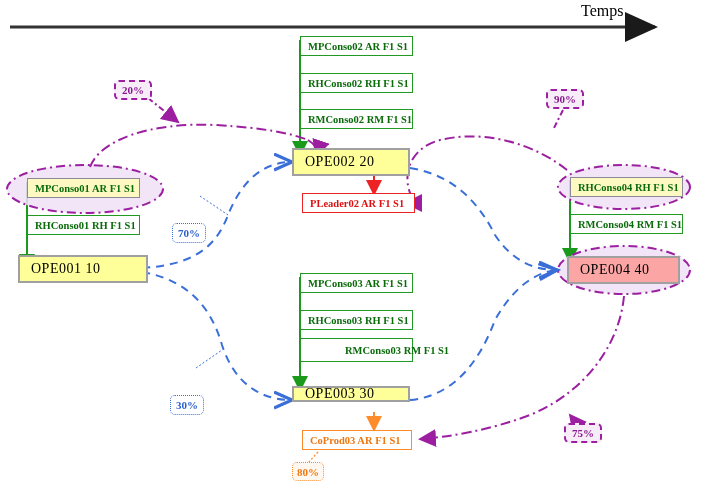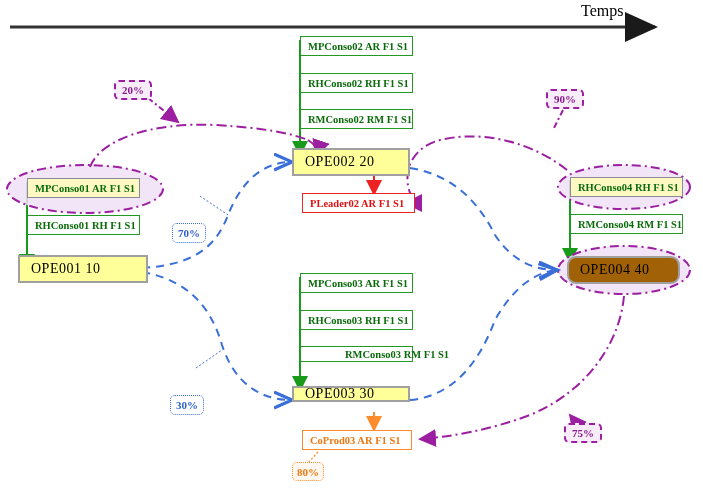--- a/index.html
+++ b/index.html
@@ -15,21 +15,21 @@
   .node{position:absolute;box-sizing:border-box;display:flex;align-items:center;}
   .ope{
     border:2px solid #a0a0a0;
     background:#ffff99;
     color:#000;
     font-family:"Liberation Serif", serif;
     font-size:14px;
     padding-left:11px;
     letter-spacing:0.5px;
   }
-  .ope.ope004{background:#a16207;border-radius:9px;}
+  .ope.ope004{background:#fca5a5;}
   .res{
     border:1.5px solid #229922;
     background:#ffffff;
     color:#0a6b0a;
     font-family:"Liberation Serif", serif;
     font-weight:bold;
     font-size:10.5px;
     padding-left:7px;
     white-space:nowrap;
   }
@@ -143,21 +143,21 @@
   <div class="node res sel" style="left:27px;top:178px;width:113px;height:20px;">MPConso01 AR F1 S1</div>
   <div class="node res" style="left:27px;top:215px;width:113px;height:20px;">RHConso01 RH F1 S1</div>
 
   <div class="node res" style="left:300px;top:36px;width:113px;height:20px;">MPConso02 AR F1 S1</div>
   <div class="node res" style="left:300px;top:73px;width:113px;height:20px;">RHConso02 RH F1 S1</div>
   <div class="node res" style="left:300px;top:109px;width:113px;height:20px;">RMConso02 RM F1 S1</div>
   <div class="node res red" style="left:302px;top:193px;width:113px;height:20px;">PLeader02 AR F1 S1</div>
 
   <div class="node res" style="left:300px;top:273px;width:113px;height:20px;">MPConso03 AR F1 S1</div>
   <div class="node res" style="left:300px;top:310px;width:113px;height:20px;">RHConso03 RH F1 S1</div>
-  <div class="node res" style="left:300px;top:346px;width:113px;height:16px;padding-left:44px;">RMConso03 RM F1 S1</div>
+  <div class="node res" style="left:300px;top:338px;width:113px;height:24px;padding-left:44px;">RMConso03 RM F1 S1</div>
   <div class="node res orange" style="left:302px;top:430px;width:110px;height:20px;">CoProd03 AR F1 S1</div>
 
   <div class="node res sel" style="left:570px;top:177px;width:113px;height:20px;">RHConso04 RH F1 S1</div>
   <div class="node res" style="left:570px;top:214px;width:113px;height:20px;">RMConso04 RM F1 S1</div>
 
   <div class="pct purple" style="left:114px;top:80px;width:38px;height:20px;">20%</div>
   <div class="pct purple" style="left:546px;top:89px;width:38px;height:20px;">90%</div>
   <div class="pct purple" style="left:564px;top:423px;width:38px;height:20px;">75%</div>
   <div class="pct blue" style="left:172px;top:186px;width:34px;height:20px;">70%</div>
   <div class="pct blue" style="left:170px;top:358px;width:34px;height:20px;">30%</div>

